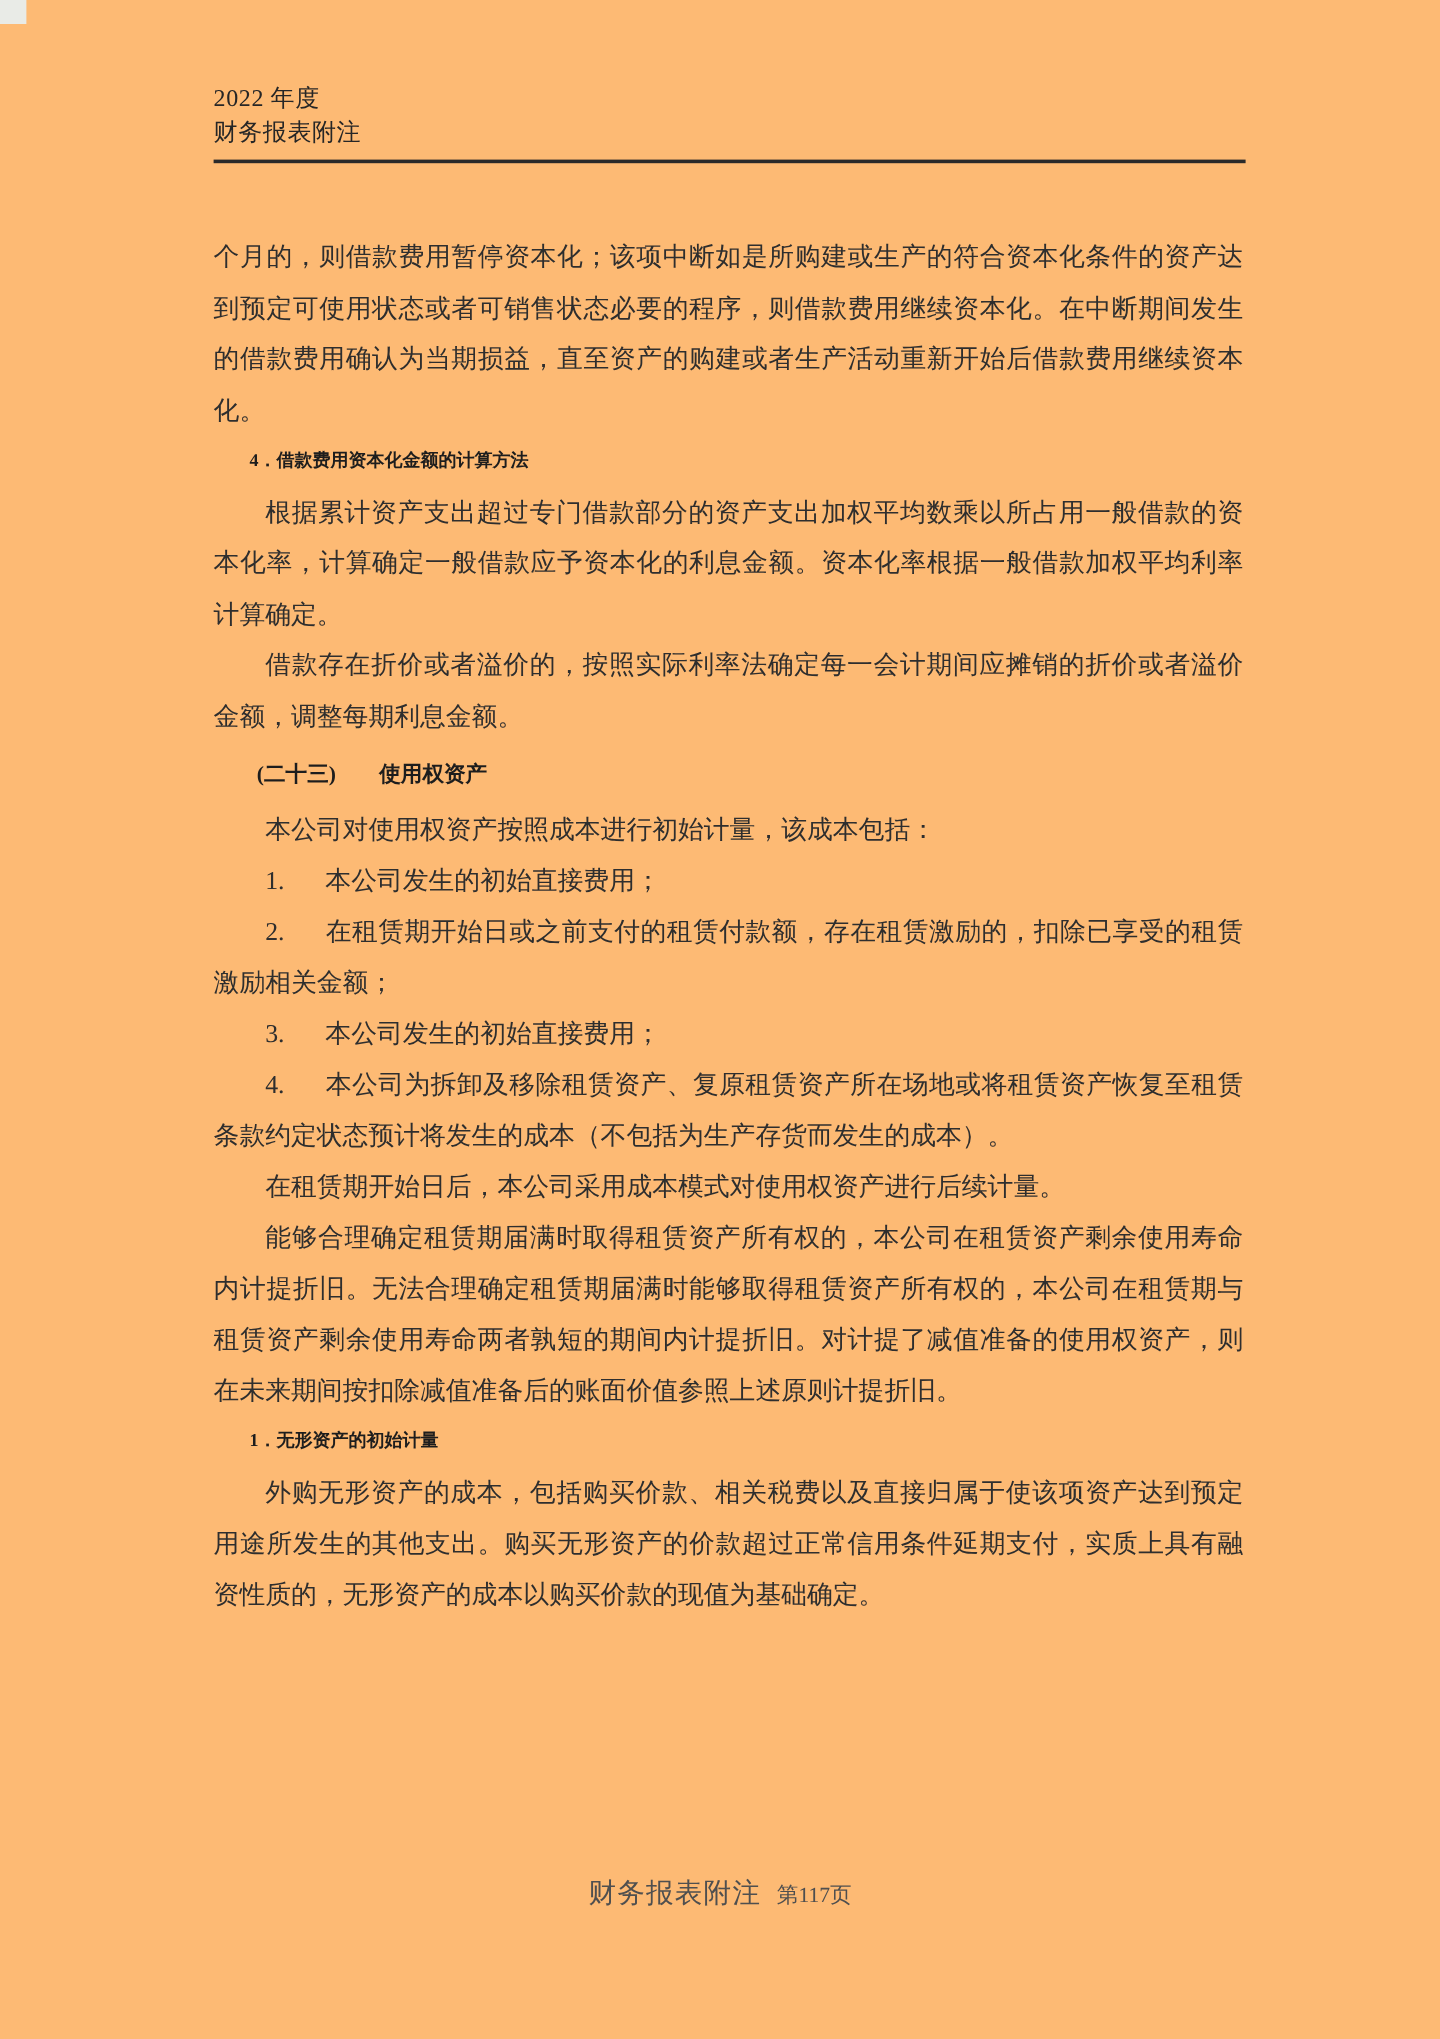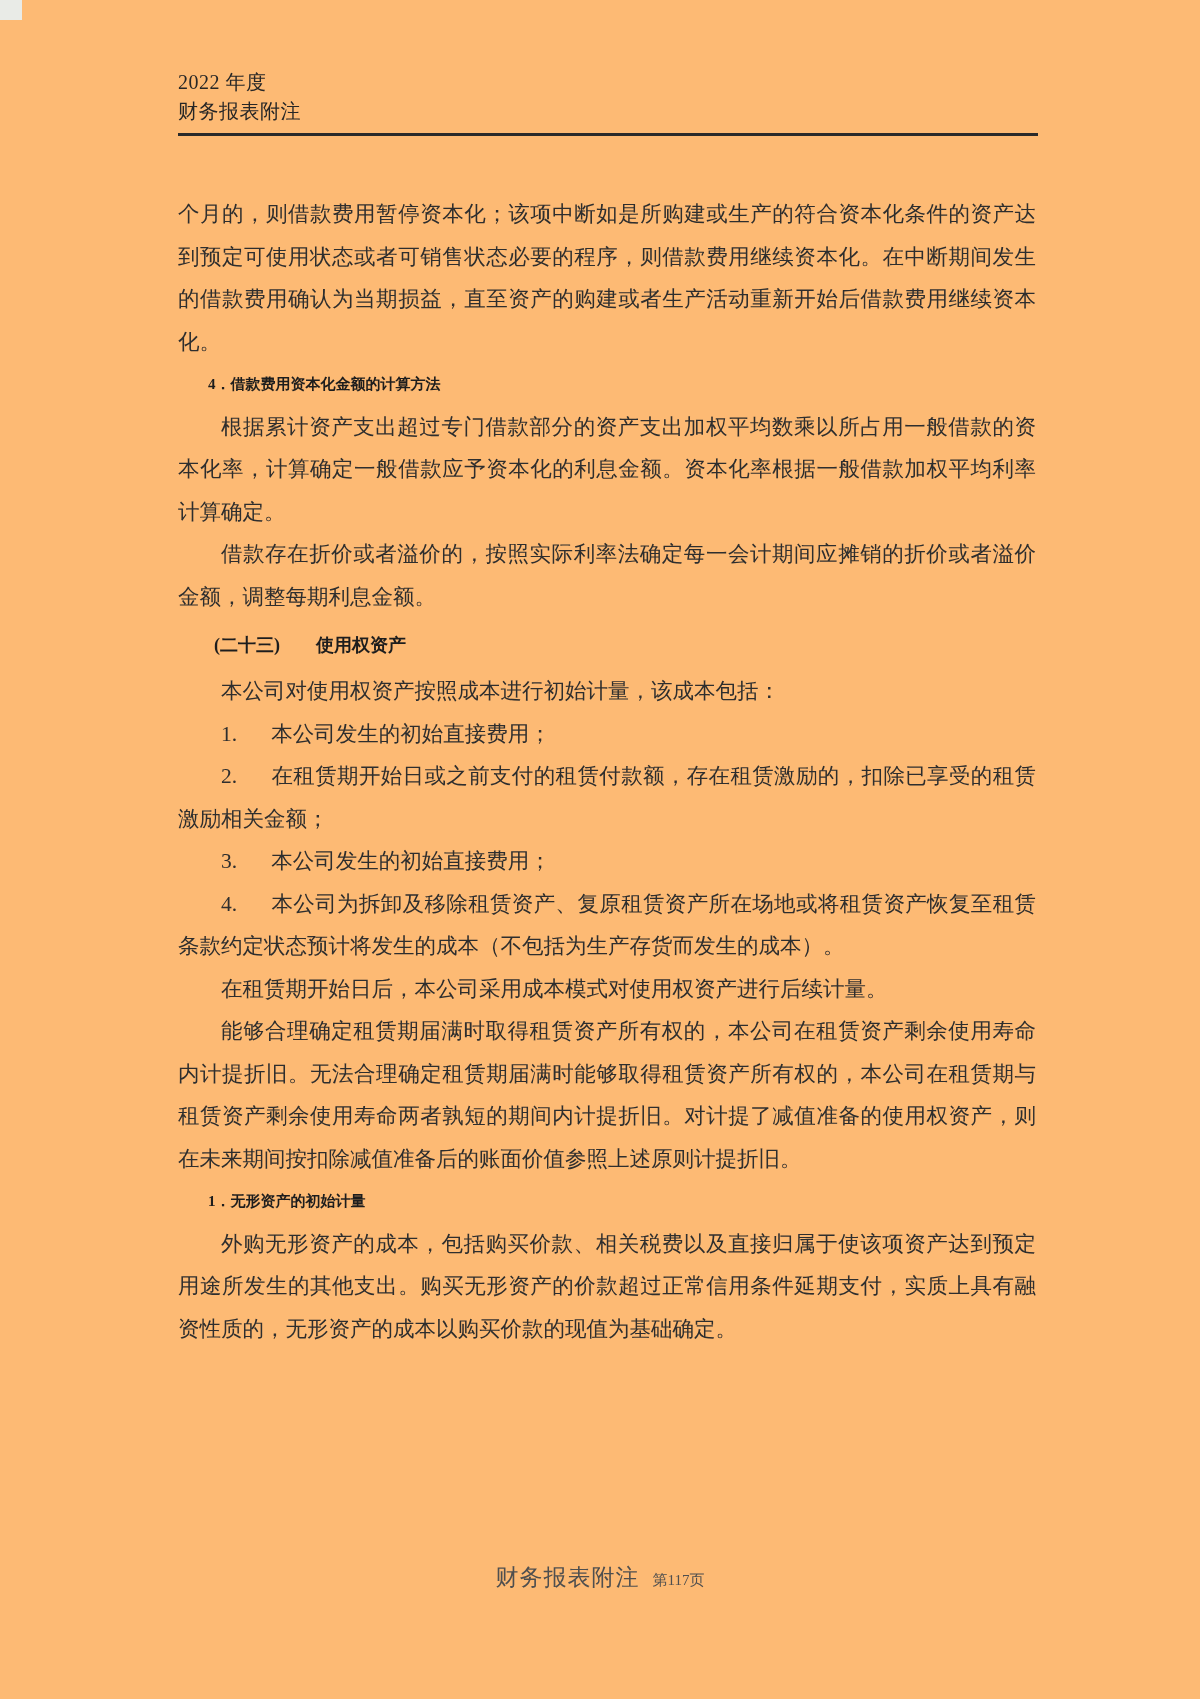--- a/index.html
+++ b/index.html
@@ -64,21 +64,21 @@
   .sec-gap { display: inline-block; width: 36px; }
   .li-gap  { display: inline-block; width: 34px; }
   .doc-footer {
     position: absolute;
     left: 0; top: 1562px;
     width: 1200px;
     text-align: center;
     color: #4f4f4f;
   }
   .f-title { font-size: 23px; letter-spacing: 1px; }
-  .f-page  { font-size: 15px; margin-left: 13px; }
+  .f-page  { font-size: 18px; margin-left: 13px; }
 </style>
 </head>
 <body>
 
 <div class="page">
 
   <div class="corner-mark"></div>
 
   <div class="doc-header">
     <div class="hline">2022 年度</div>

